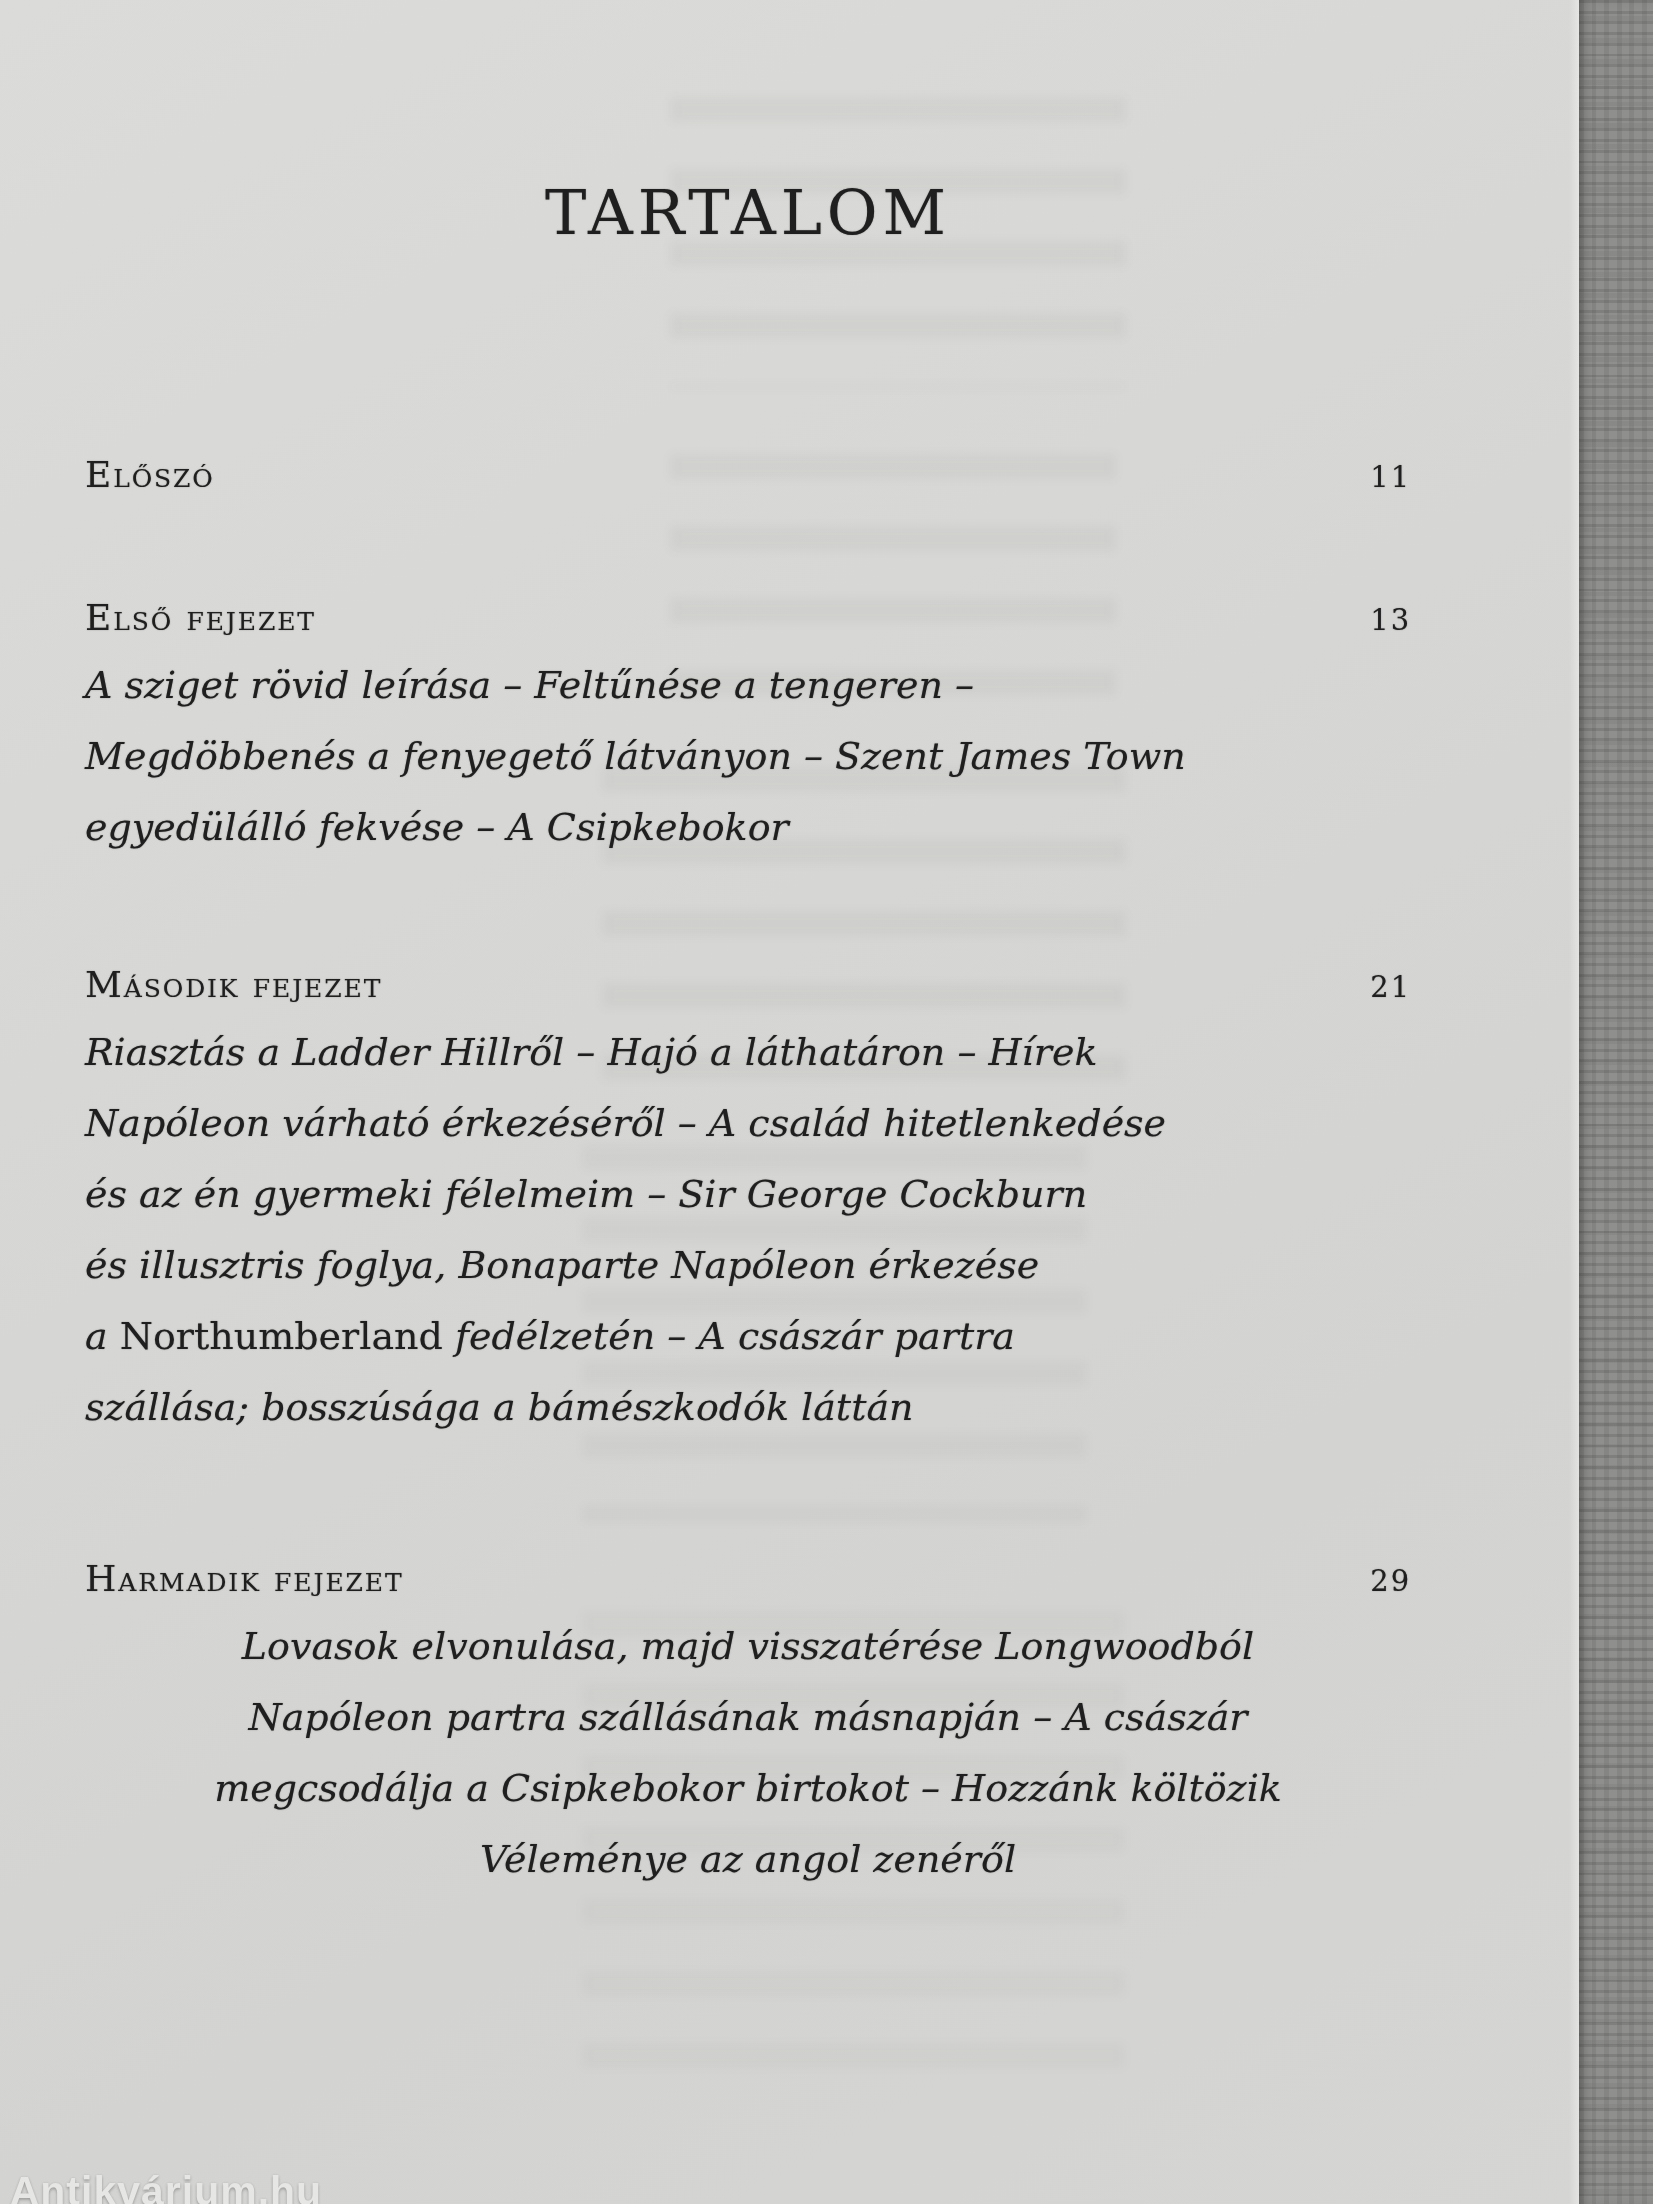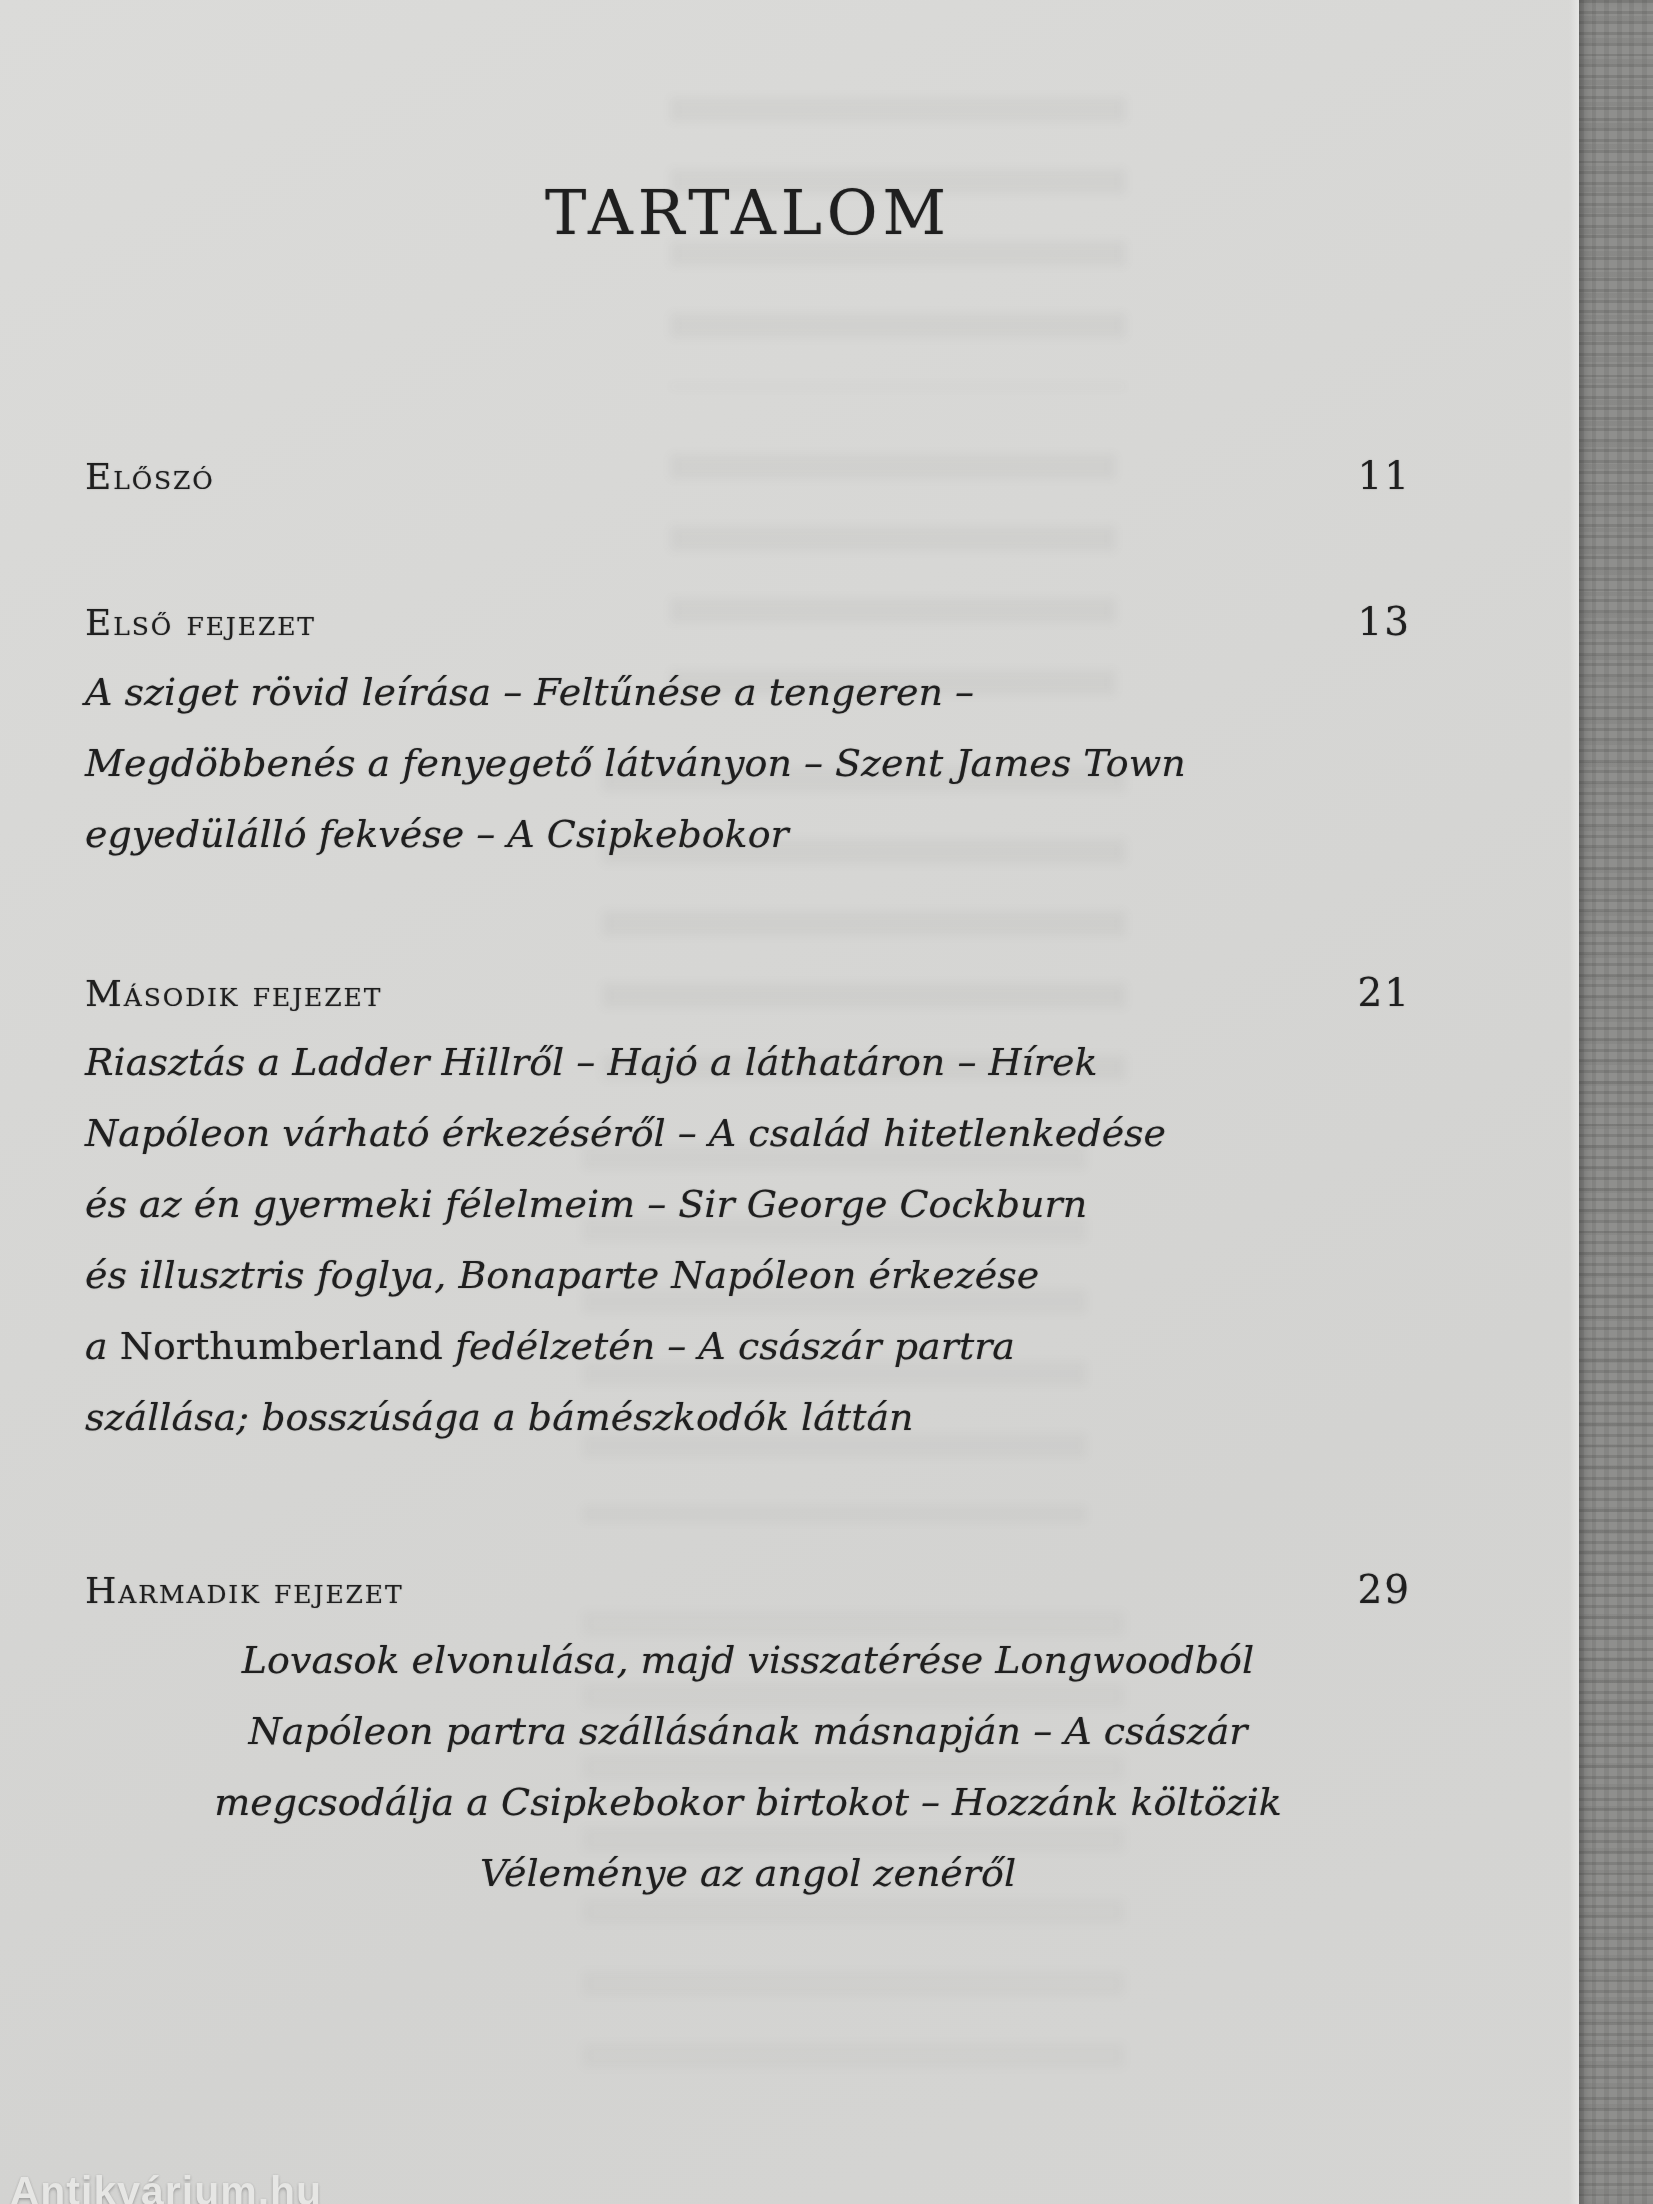--- a/index.html
+++ b/index.html
@@ -43,21 +43,21 @@
   .entry-row{
     display:flex;justify-content:space-between;align-items:baseline;
   }
   .heading{
     font-variant:small-caps;
     font-size:36px;
     letter-spacing:1.9px;
     line-height:1.15;
   }
   .pagenum{
-    font-size:39px;
+    font-size:29px;
     letter-spacing:1.9px;
     line-height:1.15;
   }
   .desc{
     margin-top:11.6px;
     font-style:italic;
     font-size:38px;
     line-height:71px;
   }
   .desc .upright{font-style:normal;}

